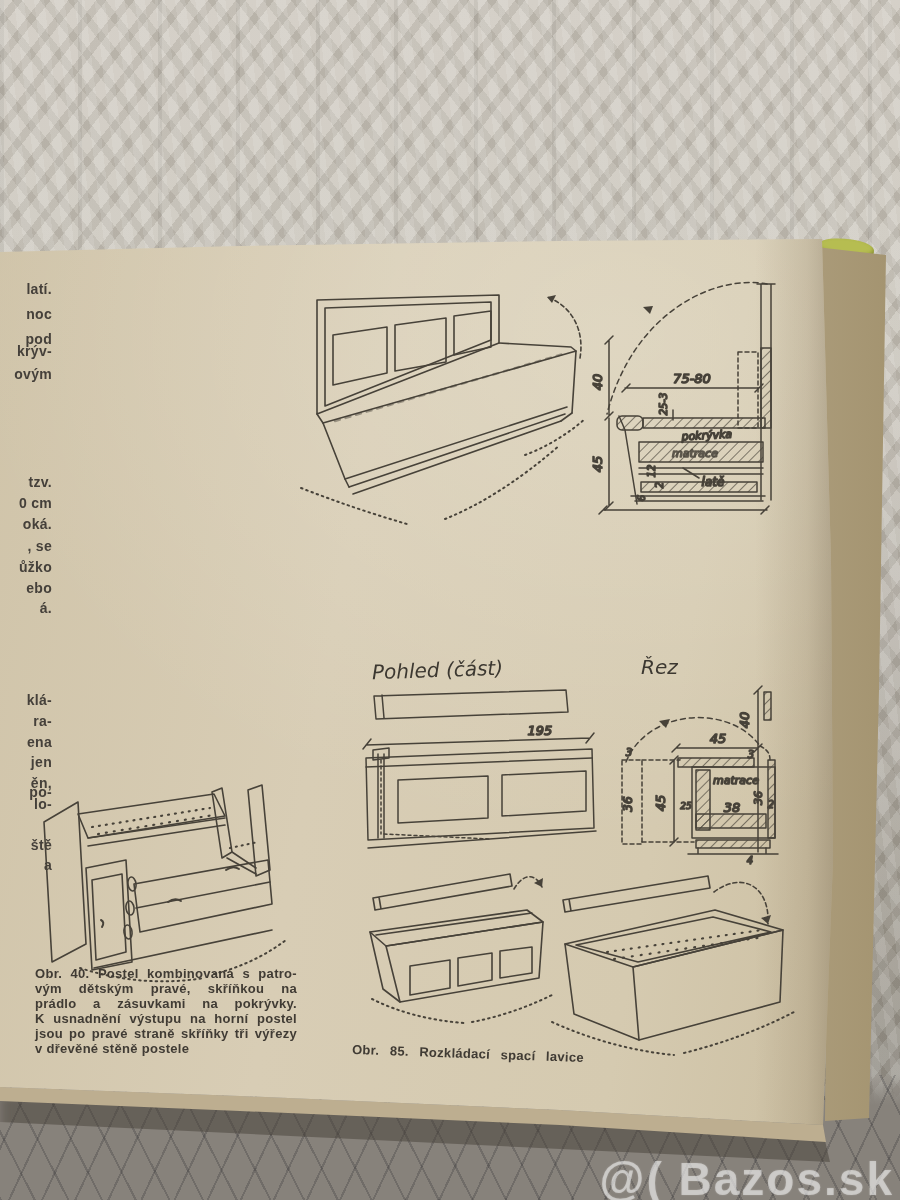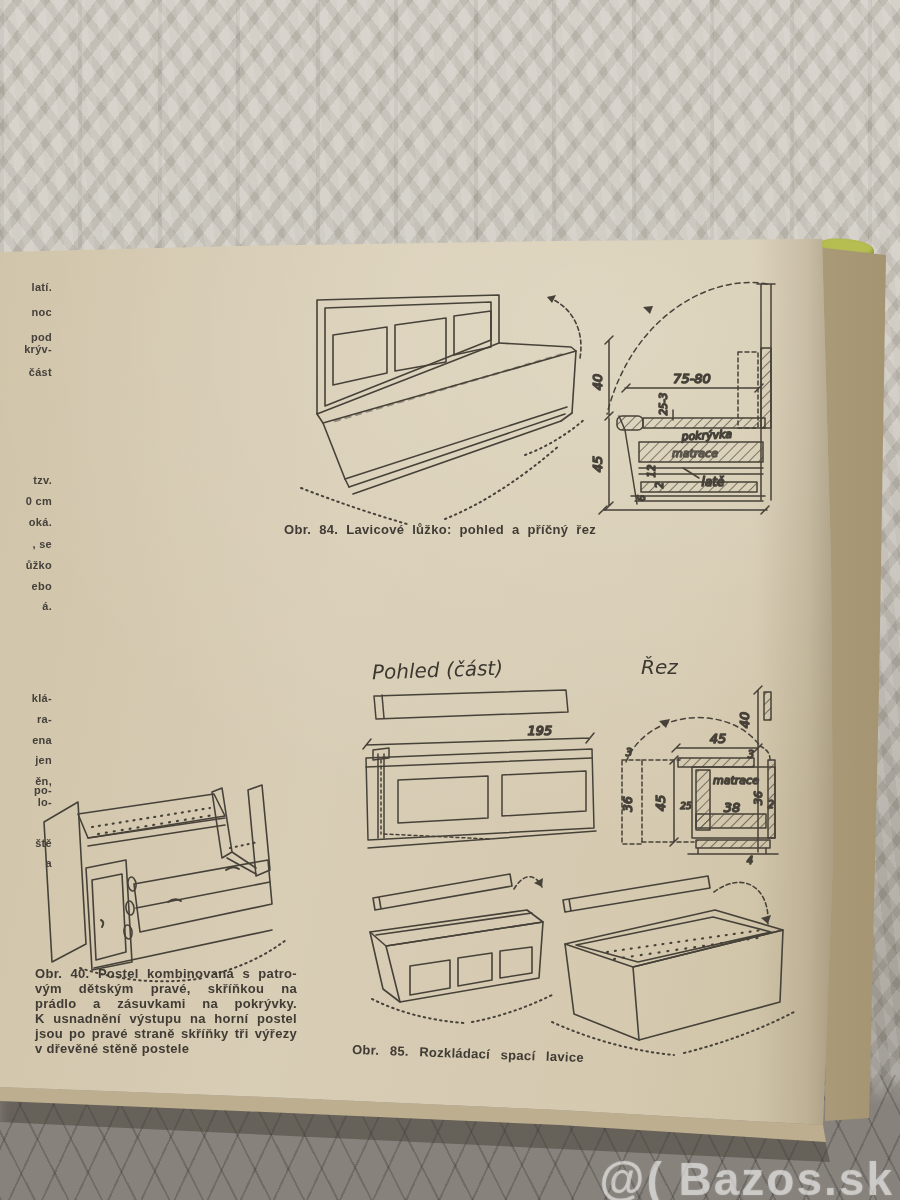--- a/index.html
+++ b/index.html
@@ -35,21 +35,21 @@
   .page{position:absolute;inset:0;
     background:
       radial-gradient(120% 70% at 68% 28%, rgba(255,255,248,.22), rgba(0,0,0,0) 60%),
       linear-gradient(100deg,#cfc3a8 0%,#d8cdb5 40%,#d5cab0 72%,#c9bc9e 100%);
     clip-path:polygon(0px 252px,240px 246px,560px 241px,822px 239px,831px 560px,833px 860px,823px 1125px,560px 1110px,240px 1096px,0px 1087px);}
   .page-right-shade{position:absolute;left:755px;top:239px;width:80px;height:890px;
     background:linear-gradient(90deg,rgba(0,0,0,0) 0%,rgba(110,92,64,.16) 65%,rgba(88,72,48,.30) 100%);}
 
   
   .frag{position:absolute;left:0;width:52px;text-align:right;font-weight:bold;
-    font-size:11px;letter-spacing:.3px;color:#45403a;white-space:nowrap;}
+    font-size:14px;letter-spacing:.3px;color:#45403a;white-space:nowrap;}
   .caption{position:absolute;font-weight:bold;font-size:13px;letter-spacing:.3px;color:#403b34;}
   .jline{text-align:justify;text-align-last:justify;}
   .hand{position:absolute;font-family:"DejaVu Sans",sans-serif;font-style:italic;
     font-size:20px;color:#3c3831;}
   .wm{position:absolute;right:6px;top:1152px;font-size:46px;letter-spacing:2px;
     color:rgba(238,238,238,.55);text-shadow:0 0 2px rgba(255,255,255,.25);font-weight:bold;}
 
   svg{position:absolute;overflow:visible;}
   svg *{vector-effect:non-scaling-stroke;}
   svg text{font-family:"DejaVu Sans",sans-serif;font-style:italic;fill:#403b33;}
@@ -66,21 +66,21 @@
   <div class="second-page"></div>
   <div class="under-edge"></div>
 
   <div class="page">
     <div class="page-right-shade"></div>
 
     <div class="frag" style="top:281px">latí.</div>
     <div class="frag" style="top:306px">noc</div>
     <div class="frag" style="top:343px">krýv-</div>
     <div class="frag" style="top:331px">pod</div>
-    <div class="frag" style="top:366px">část</div>
+    <div class="frag" style="top:366px">ovým</div>
     <div class="frag" style="top:474px">tzv.</div>
     <div class="frag" style="top:495px">0 cm</div>
     <div class="frag" style="top:516px">oká.</div>
     <div class="frag" style="top:538px">, se</div>
     <div class="frag" style="top:559px">ůžko</div>
     <div class="frag" style="top:580px">ebo</div>
     <div class="frag" style="top:600px">á.</div>
     <div class="frag" style="top:692px">klá-</div>
     <div class="frag" style="top:713px">ra-</div>
     <div class="frag" style="top:734px">ena</div>
@@ -140,21 +140,20 @@
       <path d="M104,200 L88,190"></path>
       <text x="118" y="208" font-size="12" text-anchor="middle">latě</text>
       <text x="60" y="193" font-size="10" text-anchor="middle" transform="rotate(-90 60 193)">12</text>
       <text x="68" y="207" font-size="10" text-anchor="middle" transform="rotate(-90 68 207)">2</text>
       <text x="50" y="220" font-size="10" text-anchor="middle" transform="rotate(-90 50 220)">6</text>
       <rect x="46" y="204" width="116" height="10" fill="url(#hh)"></rect>
       <path d="M36,218 L170,218 M40,223 L168,223"></path>
       <path d="M8,232 L172,232 M4,236 L12,228 M166,236 L174,228"></path>
     </svg>
 
-    <div class="caption jline" style="left:284px;top:522px;width:312px">Obr. 84. Lavicové lůžko: pohled a příčný řez</div>
 
     <div class="hand" style="left:372px;top:658px;transform:rotate(-2deg)">Pohled (část)</div>
     <div class="hand" style="left:641px;top:655px">Řez</div>
 
     <svg style="left:360px;top:688px" width="235" height="170" viewBox="0 0 235 170" fill="none" stroke="#474239" stroke-width="1.5" stroke-linecap="round" stroke-linejoin="round">
       <path d="M14,8 L206,2 L208,24 L16,31 Z M22,7 L24,30"></path>
       <path d="M6,57 L230,50 M3,61 L11,51 M226,55 L234,45"></path>
       <text x="180" y="47" font-size="13" text-anchor="middle">195</text>
       <path d="M6,70 L232,61 L234,140 L8,152 Z"></path>
       <path d="M6,79 L232,70"></path>

